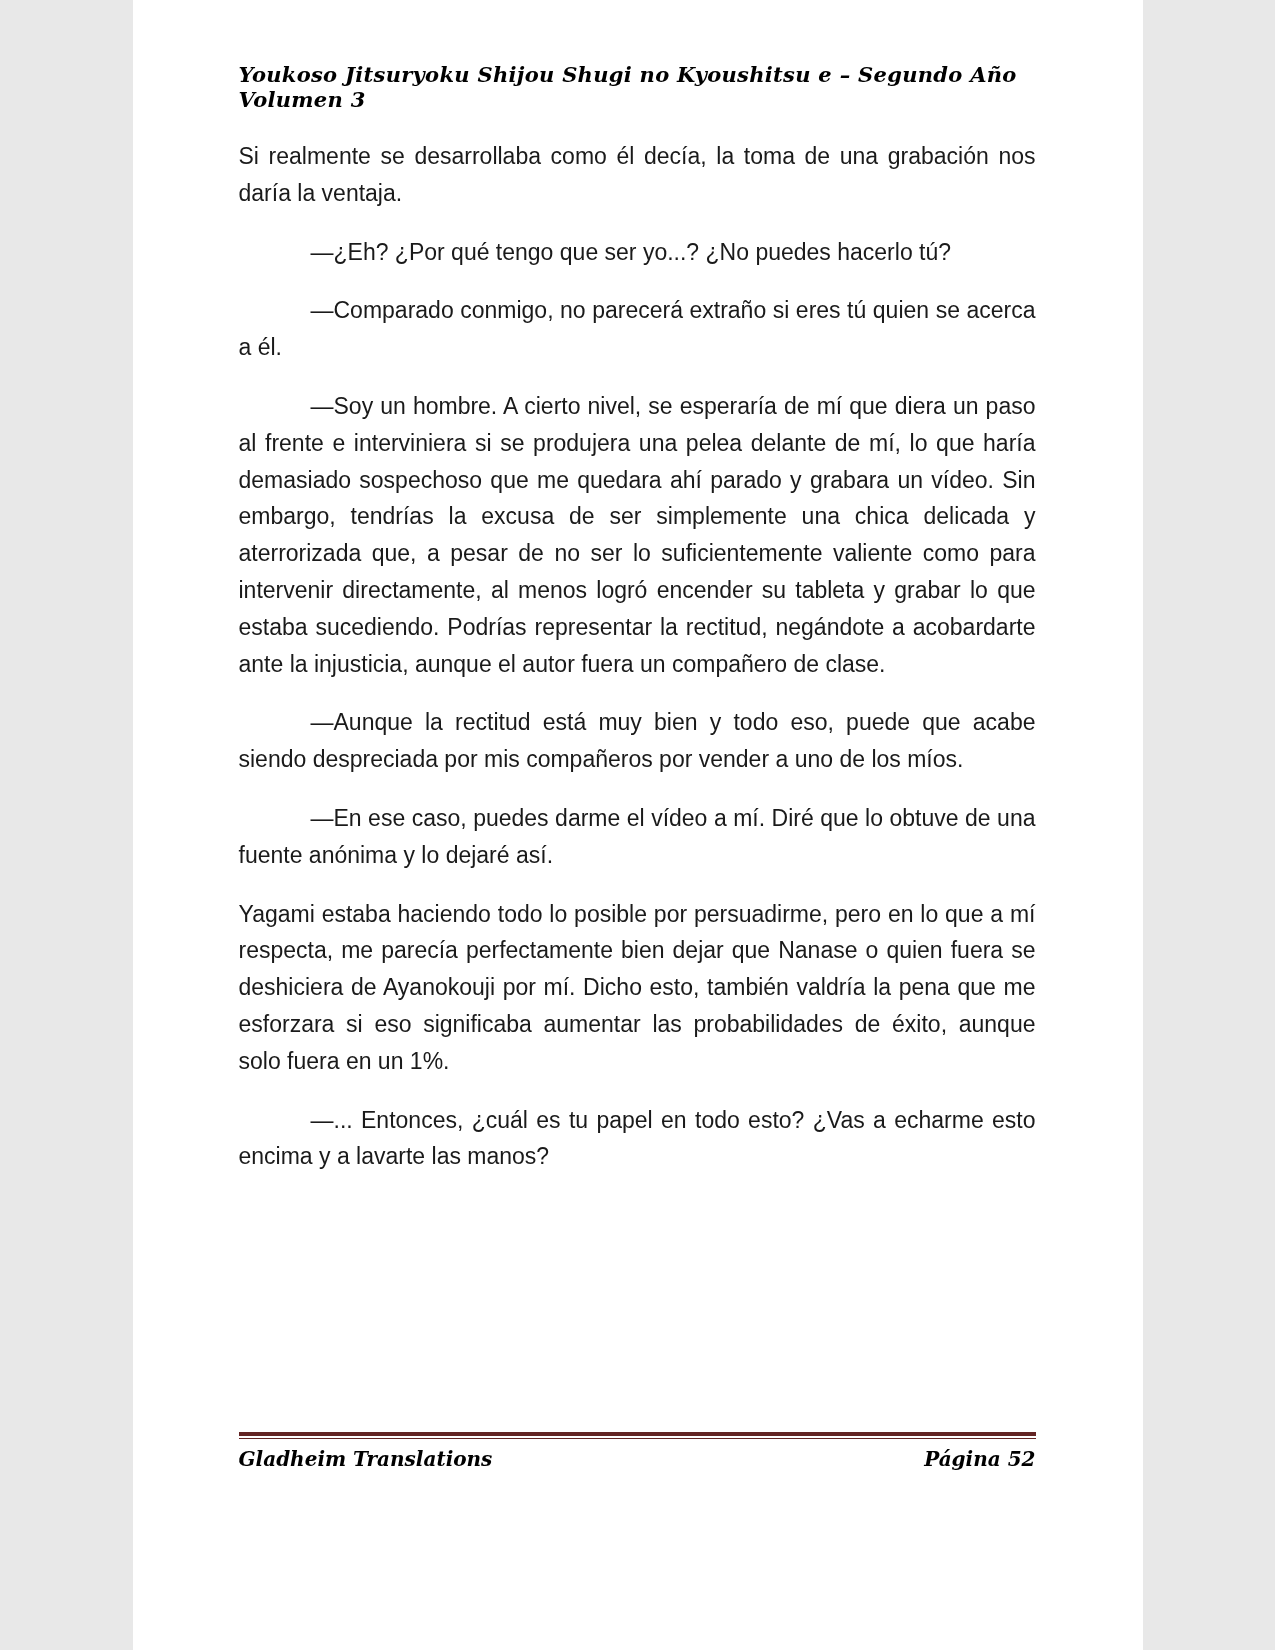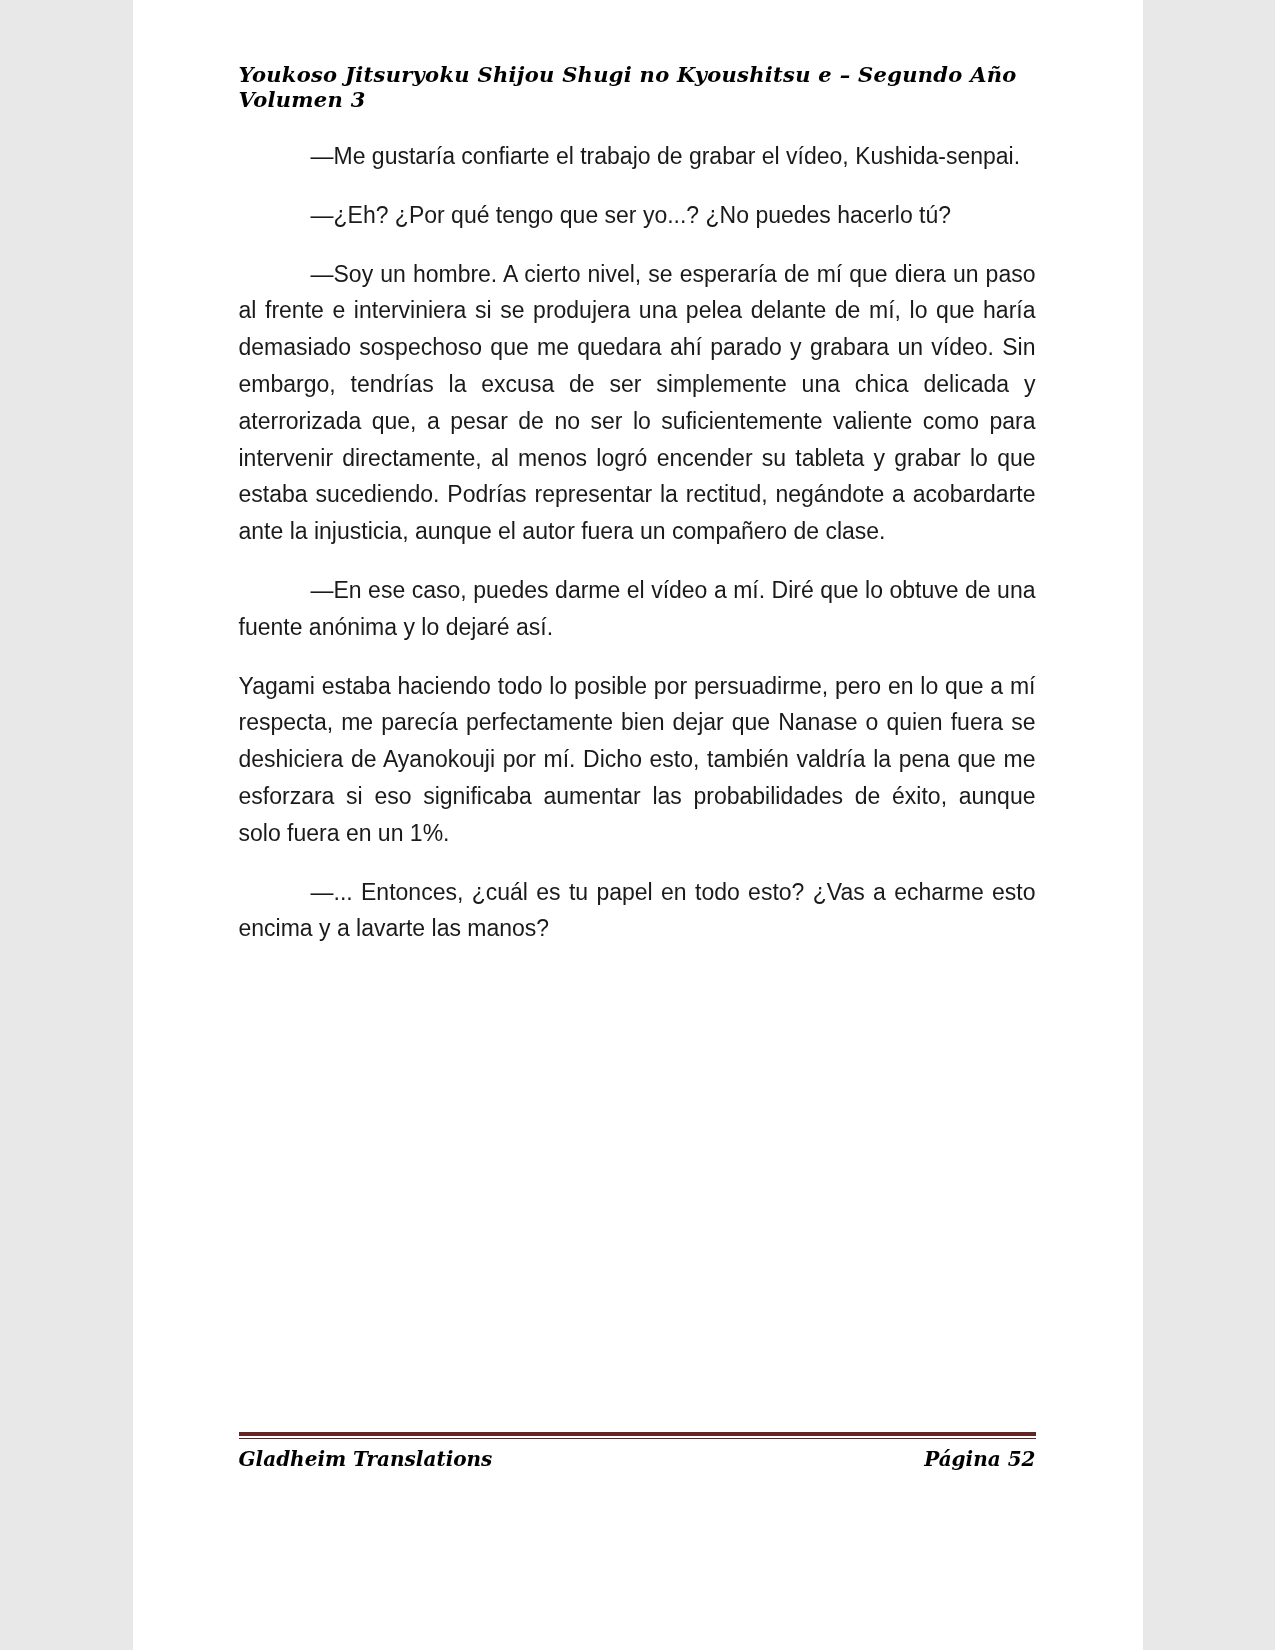--- a/index.html
+++ b/index.html
@@ -79,23 +79,25 @@
 </head>
 <body>
 
 <div class="page">
 
   <div class="header">
     <span class="header-title">Youkoso Jitsuryoku Shijou Shugi no Kyoushitsu e – Segundo Año Volumen 3</span>
   </div>
 
   <div class="body-content">
-      <p class="para indent">—Me gustaría confiarte el trabajo de grabar el vídeo, Kushida-senpai.</p>
+      <p class="para">Si realmente se desarrollaba como él decía, la toma de una grabación nos daría la ventaja.</p>
       <p class="para indent">—¿Eh? ¿Por qué tengo que ser yo...? ¿No puedes hacerlo tú?</p>
+      <p class="para indent">—Comparado conmigo, no parecerá extraño si eres tú quien se acerca a él.</p>
       <p class="para indent">—Soy un hombre. A cierto nivel, se esperaría de mí que diera un paso al frente e interviniera si se produjera una pelea delante de mí, lo que haría demasiado sospechoso que me quedara ahí parado y grabara un vídeo. Sin embargo, tendrías la excusa de ser simplemente una chica delicada y aterrorizada que, a pesar de no ser lo suficientemente valiente como para intervenir directamente, al menos logró encender su tableta y grabar lo que estaba sucediendo. Podrías representar la rectitud, negándote a acobardarte ante la injusticia, aunque el autor fuera un compañero de clase.</p>
+      <p class="para indent">—Aunque la rectitud está muy bien y todo eso, puede que acabe siendo despreciada por mis compañeros por vender a uno de los míos.</p>
       <p class="para indent">—En ese caso, puedes darme el vídeo a mí. Diré que lo obtuve de una fuente anónima y lo dejaré así.</p>
       <p class="para">Yagami estaba haciendo todo lo posible por persuadirme, pero en lo que a mí respecta, me parecía perfectamente bien dejar que Nanase o quien fuera se deshiciera de Ayanokouji por mí. Dicho esto, también valdría la pena que me esforzara si eso significaba aumentar las probabilidades de éxito, aunque solo fuera en un 1%.</p>
       <p class="para indent">—... Entonces, ¿cuál es tu papel en todo esto? ¿Vas a echarme esto encima y a lavarte las manos?</p>
     </div>
 
   <div class="footer">
     <hr class="footer-rule-thick" style="background: rgb(99, 36, 35);">
     <hr class="footer-rule-thin" style="background: rgb(99, 36, 35);">
     <div class="footer-row">
       <span>Gladheim Translations</span>

